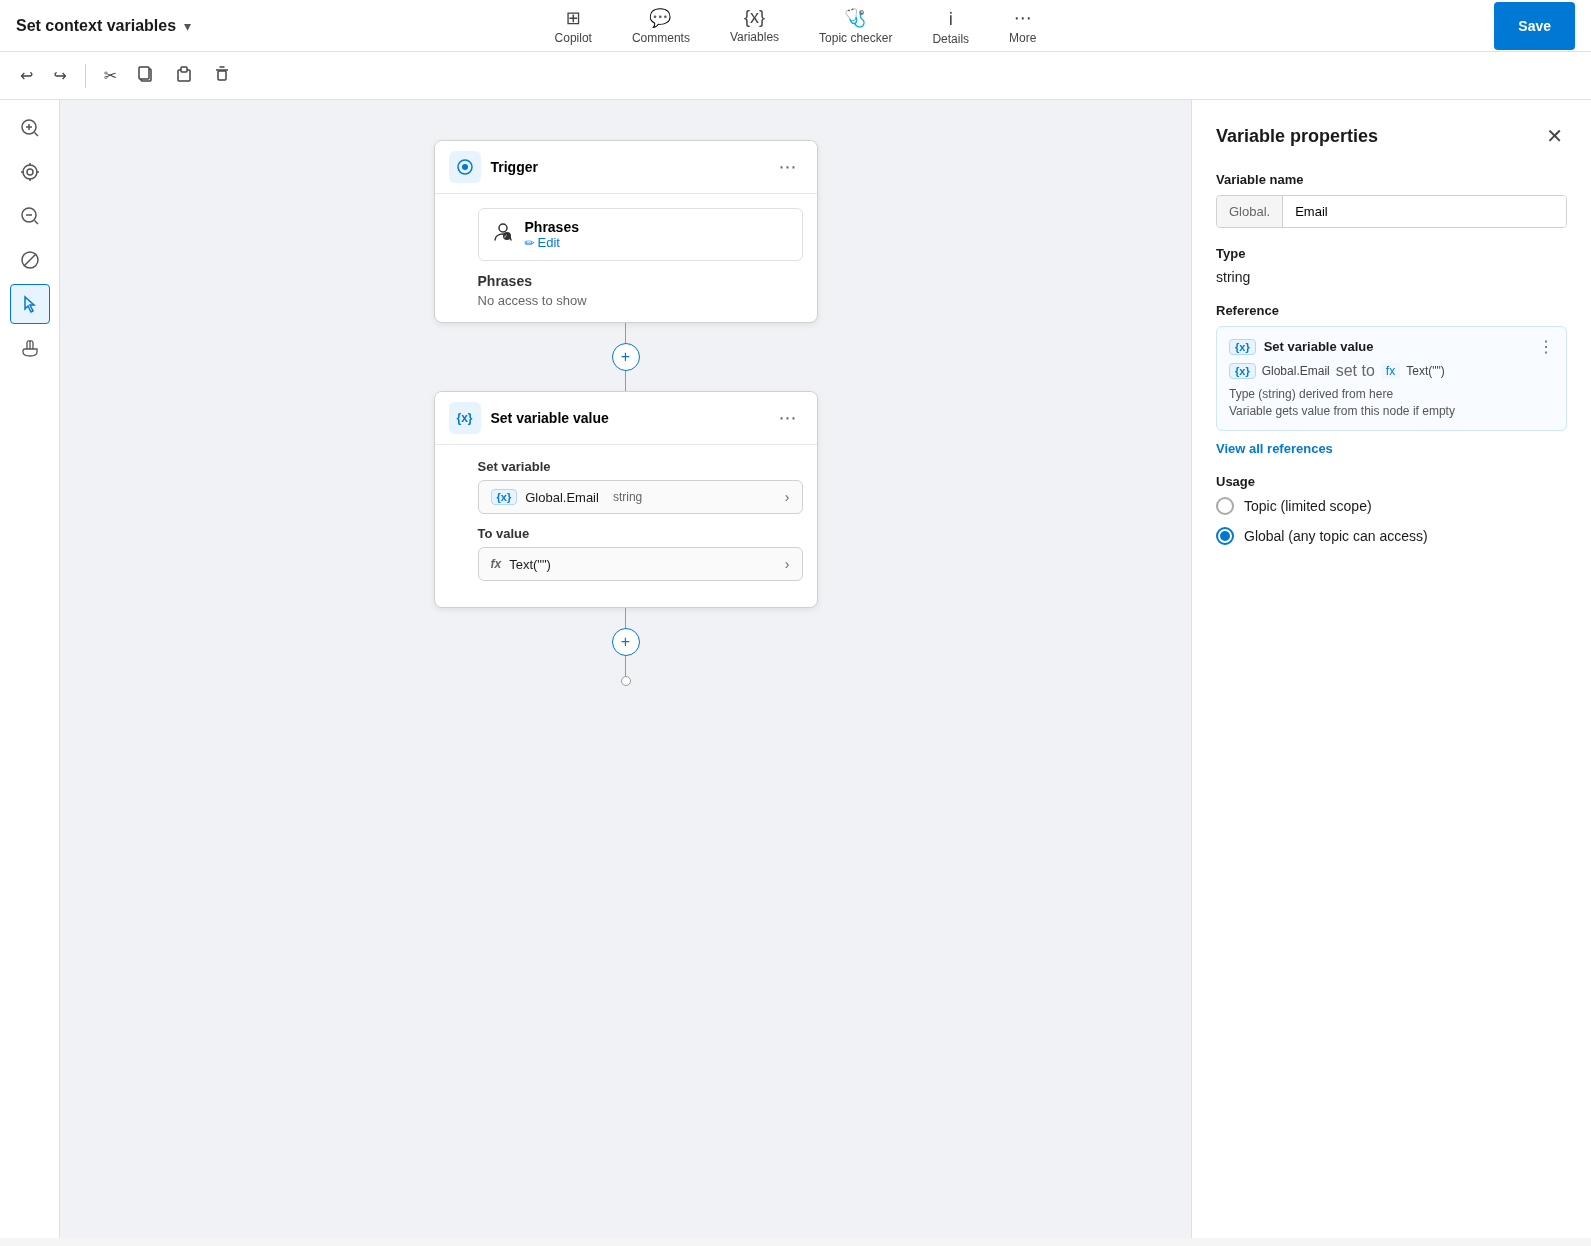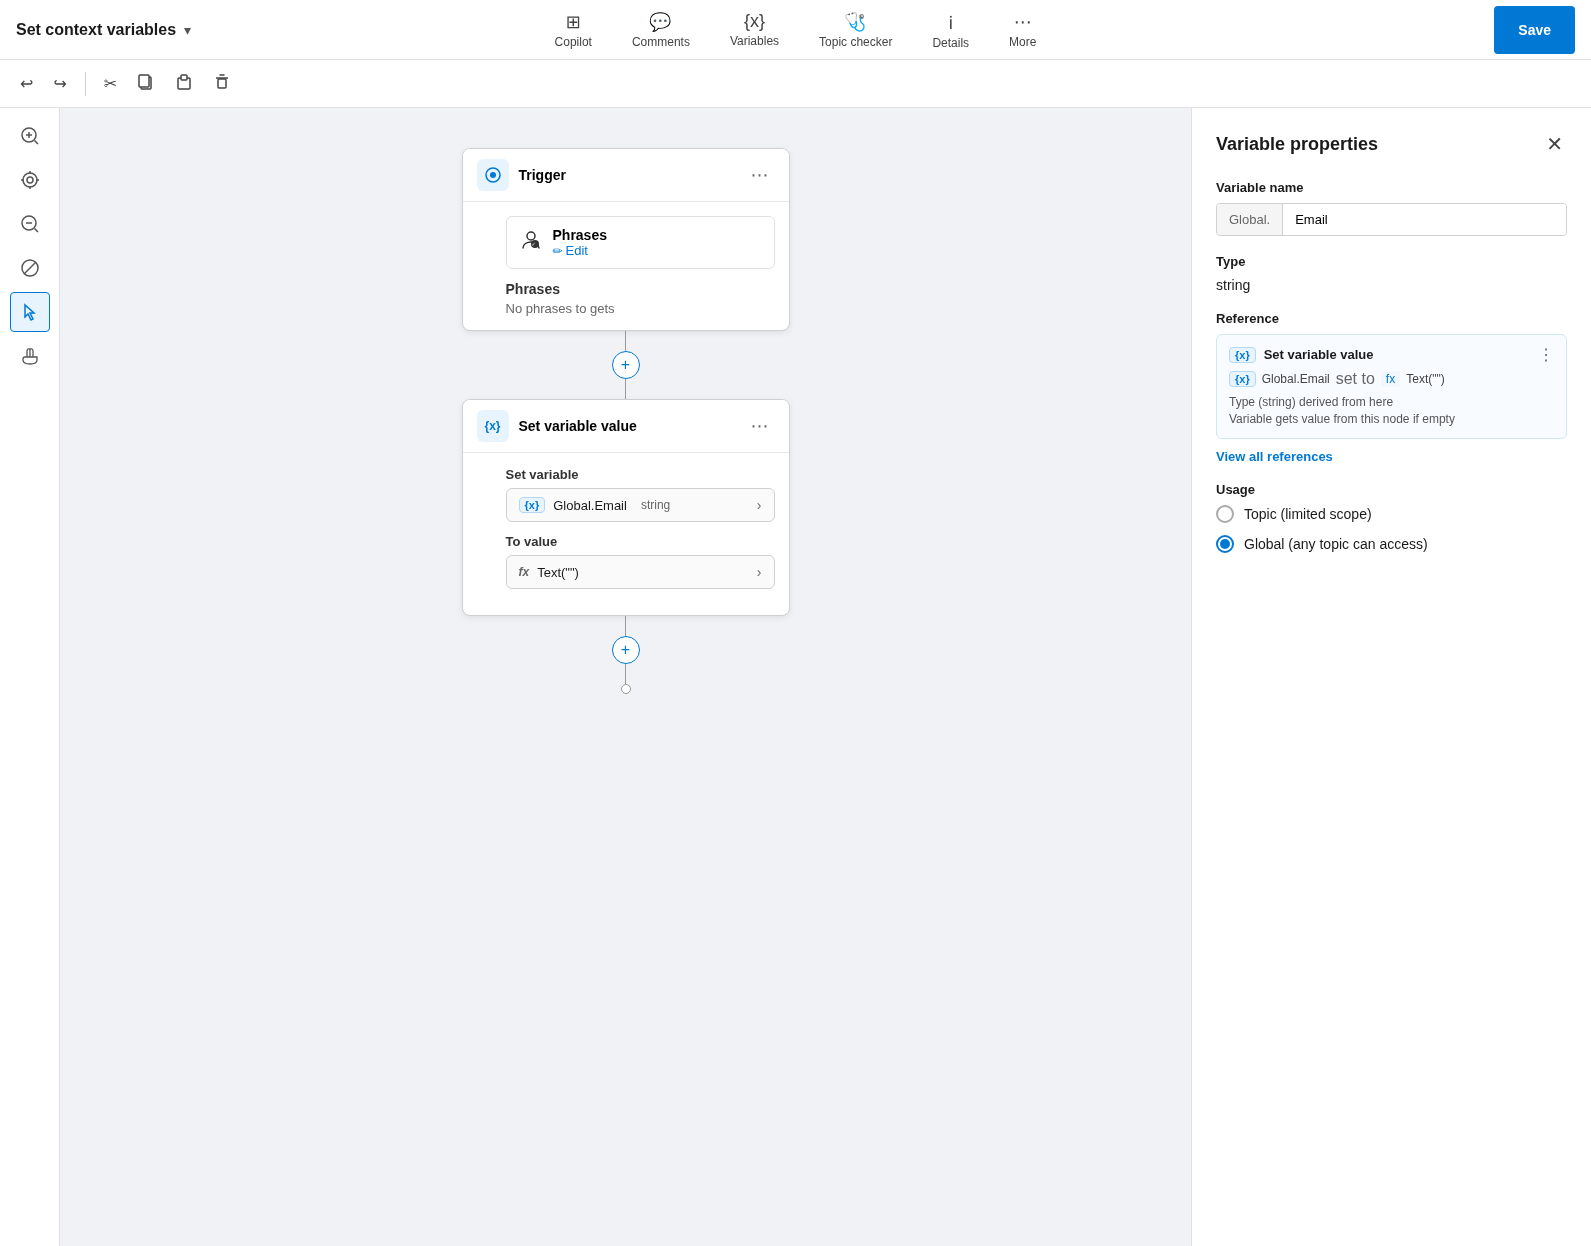--- a/index.html
+++ b/index.html
@@ -2,21 +2,21 @@
 <html><head>
   <meta charset="utf-8">
   <style>
     * { box-sizing: border-box; margin: 0; padding: 0; }
     body { font-family: 'Segoe UI', Arial, sans-serif; font-size: 14px; background: #f5f5f5; overflow: hidden; width: 1591px; height: 1246px; }
 
     
     .top-nav {
       display: flex; align-items: center; justify-content: space-between;
       background: #fff; border-bottom: 1px solid #e0e0e0;
-      padding: 0 16px; height: 60px; position: relative; z-index: 10;
+      padding: 0 16px; height: 52px; position: relative; z-index: 10;
     }
     .top-nav-left { display: flex; align-items: center; gap: 8px; }
     .top-nav-title { font-size: 16px; font-weight: 600; color: #1a1a1a; }
     .top-nav-chevron { color: #555; font-size: 14px; cursor: pointer; }
     .top-nav-center { display: flex; align-items: center; gap: 24px; position: absolute; left: 50%; transform: translateX(-50%); }
     .nav-item { display: flex; flex-direction: column; align-items: center; gap: 2px; cursor: pointer; color: #444; font-size: 12px; padding: 6px 8px; border-radius: 4px; }
     .nav-item .nav-icon { font-size: 18px; }
     .top-nav-right { display: flex; align-items: center; gap: 12px; }
     .save-btn {
       background: #0078d4; color: #fff; border: none; border-radius: 4px;
@@ -54,21 +54,21 @@
     .canvas-area {
       flex: 1; background: #f0f2f5; overflow: auto; position: relative;
       display: flex; justify-content: center; padding: 40px 20px;
     }
     .canvas-content { display: flex; flex-direction: column; align-items: center; gap: 0; min-width: 400px; }
 
     
     .node-wrapper { display: flex; flex-direction: column; align-items: center; }
     .node-card {
       background: #fff; border: 1.5px solid #d0d0d0; border-radius: 8px;
-      width: 328px; overflow: hidden; box-shadow: 0 2px 6px rgba(0,0,0,0.08);
+      width: 384px; overflow: hidden; box-shadow: 0 2px 6px rgba(0,0,0,0.08);
     }
     .node-header {
       display: flex; align-items: center; gap: 10px;
       padding: 10px 14px; background: #fff; border-bottom: 1px solid #e8e8e8;
     }
     .node-icon-trigger {
       width: 32px; height: 32px; background: #e8f4fd; border-radius: 6px;
       display: flex; align-items: center; justify-content: center; font-size: 16px; color: #0078d4;
     }
     .node-icon-set {
@@ -333,21 +333,21 @@
               </span>
               <div>
                 <div style="font-weight:600;font-size:14px;">Phrases</div>
                 <a class="edit-link">
                   <span style="font-size:12px;">✏</span>
                   <span>Edit</span>
                 </a>
               </div>
             </div>
             <div class="phrases-label">Phrases</div>
-            <div class="phrases-empty">No phrases to gets</div>
+            <div class="phrases-empty">No access to show</div>
           </div>
         </div>
 
         <div class="connector">
           <div class="connector-line"></div>
           <div class="connector-plus">+</div>
           <div class="connector-line"></div>
         </div>
       </div>
 

